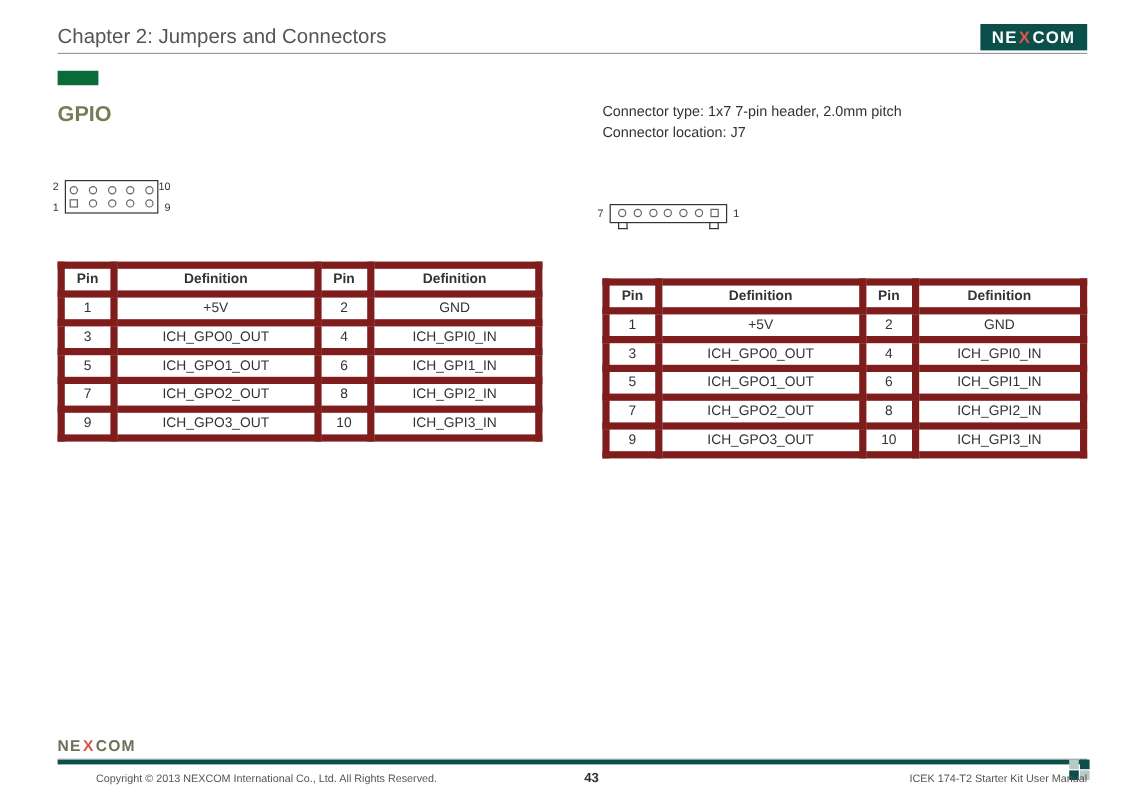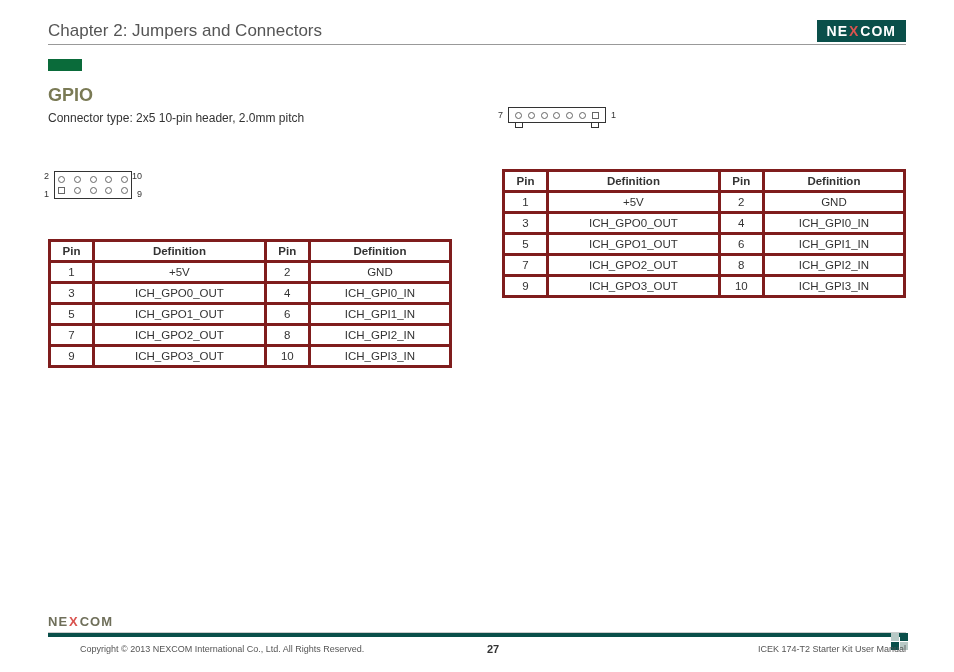--- a/index.html
+++ b/index.html
@@ -115,21 +115,21 @@
   }
   .ccfl-conn::before { left:6px;}
   .ccfl-conn::after { right:6px;}
   table.pin-table {
     border-collapse: collapse;
     width: 100%;
     margin-top: 24px;
     font-size: 11.5px;
   }
   table.pin-table th, table.pin-table td {
-    border: 3px solid #7f1d1d;
+    border: 6px solid #7f1d1d;
     padding: 3px 6px;
     text-align: center;
   }
   table.pin-table th { font-weight: bold; }
   .pincol { width: 44px; }
   .footer {
     position: absolute;
     left: 48px; right: 48px; bottom: 18px;
   }
   .footer-bar {
@@ -193,21 +193,20 @@
     </div>
   </div>
   <hr class="hr-top">
   <div class="green-tab"></div>
 
   <div class="columns">
 
     <div class="col">
       <h2 class="section-title">GPIO</h2>
       <div class="conn-desc">
-        <div>Connector type: 2x5 10-pin header, 2.0mm pitch</div>
       </div>
       <div class="diagram-wrap">
         <div class="diagram-gpio">
           <span class="pin-label" style="left:-10px;top:0;">2</span>
           <span class="pin-label" style="right:12px;top:0;">10</span>
           <span class="pin-label" style="left:-10px;bottom:0;">1</span>
           <span class="pin-label" style="right:12px;bottom:0;">9</span>
           <div class="gpio-conn">
             <div class="pin-row">
                 <div class="pin-hole"></div>
@@ -265,20 +264,24 @@
               <td>9</td>
               <td>ICH_GPO3_OUT</td>
               <td>10</td>
               <td>ICH_GPI3_IN</td>
             </tr>
           </tbody>
       </table>
     </div>
 
     <div class="col">
+      <div class="conn-desc">
+        <div>Connector type: 1x7 7-pin header, 2.0mm pitch</div>
+        <div>Connector location: J7</div>
+      </div>
       <div class="diagram-wrap">
         <div class="diagram-ccfl">
           <span class="pin-label" style="left:-10px;top:3px;">7</span>
           <span class="pin-label" style="right:12px;top:3px;">1</span>
           <div class="ccfl-conn">
             <div class="pin-hole"></div>
               <div class="pin-hole"></div>
               <div class="pin-hole"></div>
               <div class="pin-hole"></div>
               <div class="pin-hole"></div>
@@ -344,17 +347,17 @@
     <div class="footer-bar">
       <div class="footer-squares">
         <div class="sq light"></div>
           <div class="sq"></div>
           <div class="sq"></div>
           <div class="sq light"></div>
       </div>
     </div>
     <div class="footer-meta">
       <span>Copyright © 2013 NEXCOM International Co., Ltd. All Rights Reserved.</span>
-      <span class="page-num">27</span>
+      <span class="page-num">43</span>
       <span>ICEK 174-T2 Starter Kit User Manual</span>
     </div>
   </div>
 </div>
 
 </body></html>

